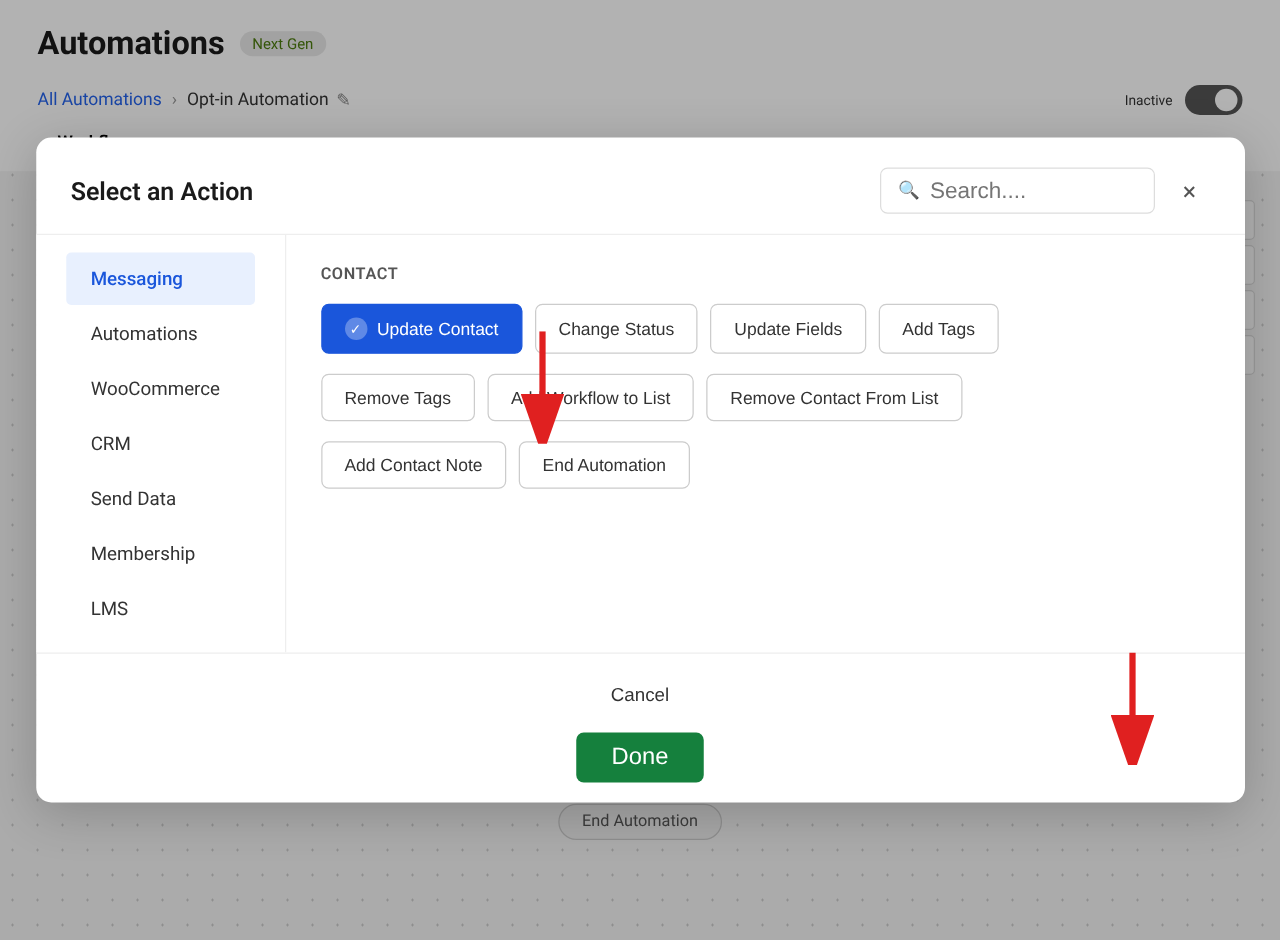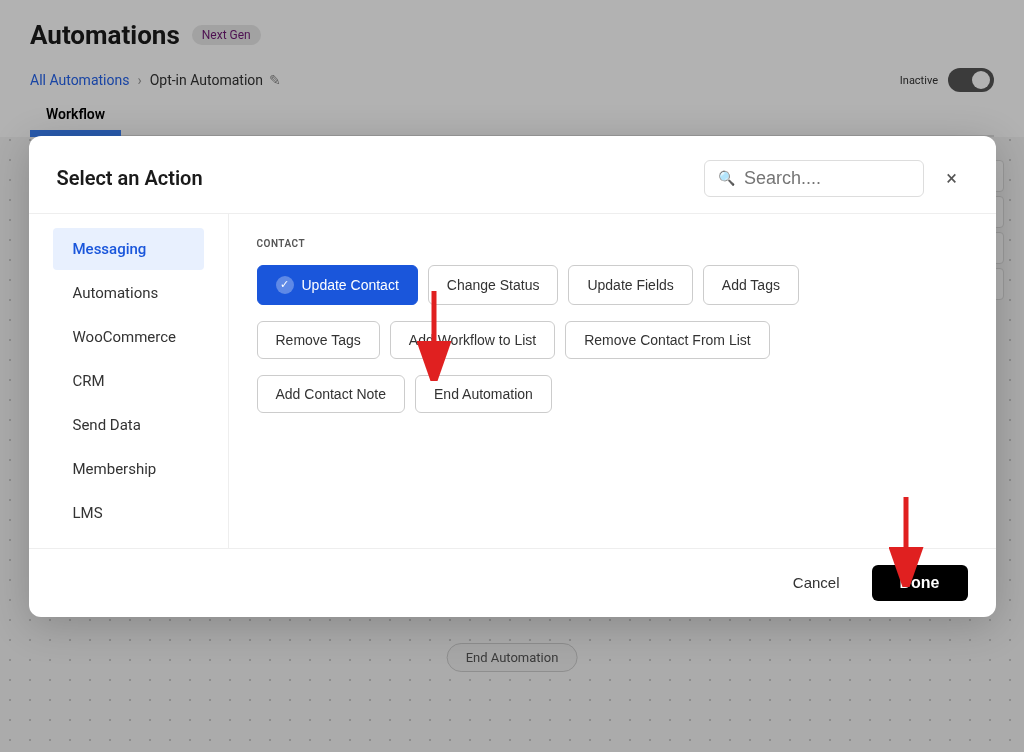--- a/index.html
+++ b/index.html
@@ -37,21 +37,21 @@
       font-size: 26px;
       font-weight: 700;
       color: #1a1a1a;
     }
 
     .next-gen-badge {
       background: #e8e8e8;
       border-radius: 12px;
       padding: 3px 10px;
       font-size: 12px;
-      color: #701a75;
+      color: #4d7c0f;
     }
 
     .breadcrumb-row {
       display: flex;
       align-items: center;
       justify-content: space-between;
       padding: 8px 0 0 0;
     }
 
     .breadcrumb {
@@ -281,21 +281,21 @@
     }
 
     
     .modal-content {
       flex: 1;
       padding: 24px 28px;
       overflow-y: auto;
     }
 
     .section-label {
-      font-size: 10px;
+      font-size: 13px;
       font-weight: 600;
       color: #555;
       text-transform: uppercase;
       letter-spacing: 0.5px;
       margin-bottom: 16px;
     }
 
     .action-buttons-grid {
       display: flex;
       flex-wrap: wrap;
@@ -335,39 +335,40 @@
     }
 
     
     .modal-footer {
       display: flex;
       align-items: center;
       justify-content: flex-end;
       padding: 16px 28px;
       border-top: 1px solid #eee;
       gap: 12px;
+      flex-direction: column;
     }
 
     .btn-cancel {
       padding: 9px 20px;
       border: none;
       background: transparent;
       font-size: 15px;
       color: #333;
       cursor: pointer;
     }
 
     .btn-done {
       padding: 9px 28px;
-      background: #000000;
+      background: #15803d;
       color: #fff;
       border: none;
       border-radius: 6px;
-      font-size: 16px;
-      font-weight: 700;
+      font-size: 19px;
+      font-weight: 400;
       cursor: pointer;
     }
 
     
     .arrow-down-1 {
       position: absolute;
       top: 155px;
       left: 375px;
       z-index: 100;
       pointer-events: none;

